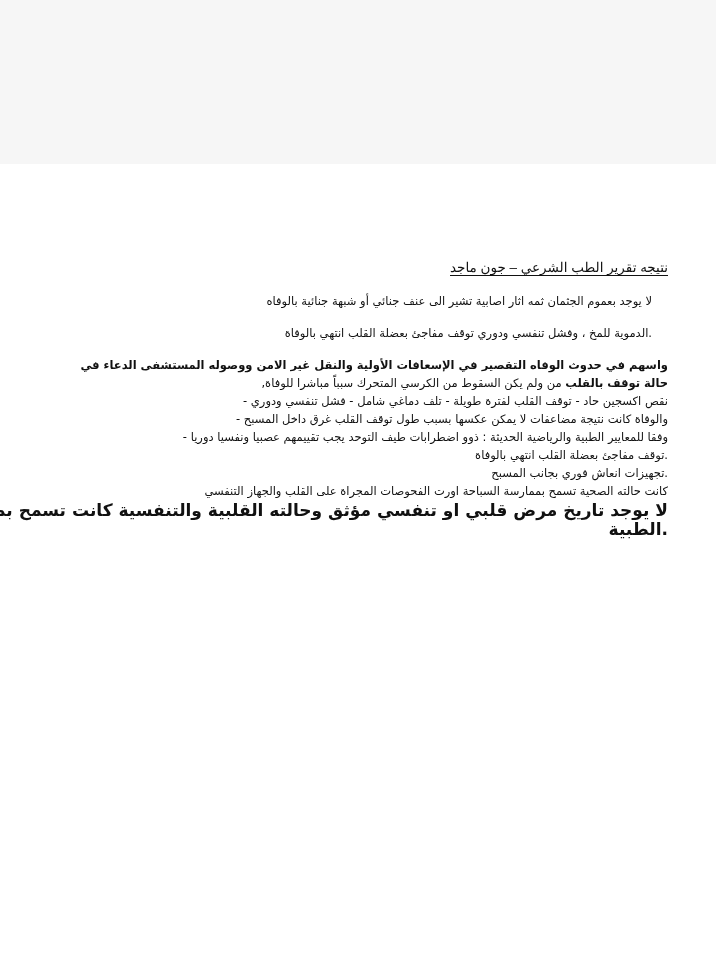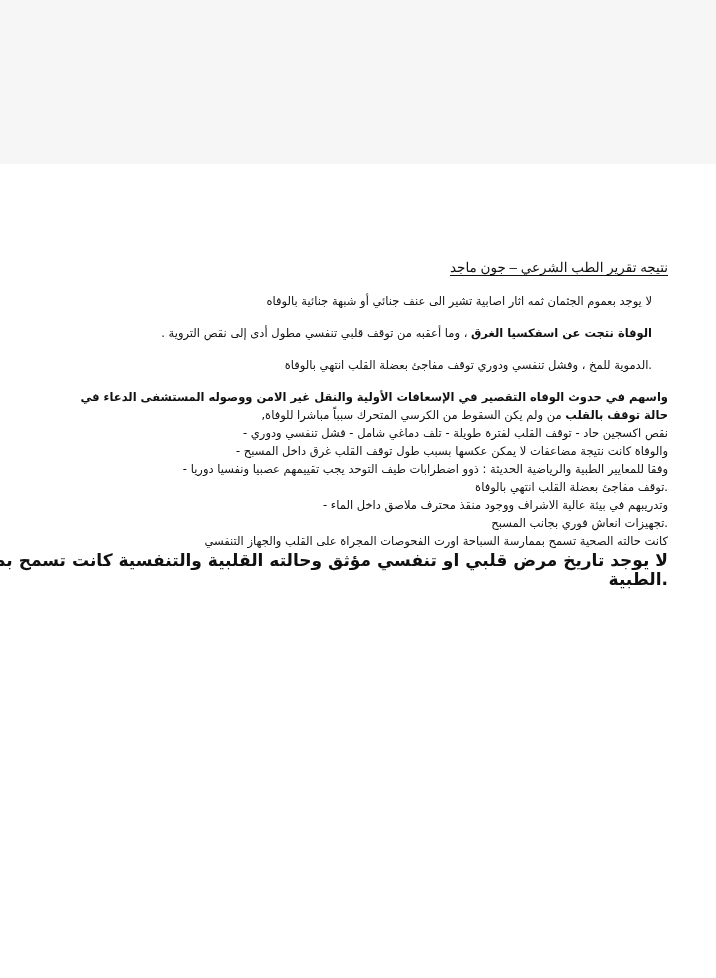--- a/index.html
+++ b/index.html
@@ -51,34 +51,30 @@
 </head>
 <body>
 
 <div class="top-band"></div>
 
 <div class="doc">
   <div class="title">نتيجه تقرير الطب الشرعي –  جون ماجد</div>
 
   <div class="para">لا يوجد بعموم الجثمان ثمه اثار اصابية تشير الى عنف جنائي أو شبهة جنائية بالوفاه</div>
 
-  <div class="para">
-    <span class="bold">الوفاة نتجت عن اسفكسيا الغرق</span><span> ، وما أعقبه من توقف قلبي تنفسي مطول أدى إلى نقص التروية .</span>
-  </div>
 
   <div class="para">.الدموية للمخ ، وفشل تنفسي ودوري توقف مفاجئ بعضلة القلب انتهي بالوفاة</div>
 
   <div class="block">
     <span class="line bold">واسهم في حدوث الوفاه التقصير في الإسعافات الأولية والنقل غير الامن ووصوله المستشفى الدعاء في</span>
     <span class="line"><span class="bold">حالة توقف بالقلب</span><span> من ولم يكن السقوط من الكرسي المتحرك سبباً مباشرا للوفاة,</span></span>
     <span class="line">نقص اكسجين حاد - توقف القلب لفترة طويلة - تلف دماغي شامل - فشل تنفسي ودوري -</span>
     <span class="line">والوفاة كانت نتيجة مضاعفات لا يمكن عكسها بسبب طول توقف القلب غرق داخل المسبح -</span>
     <span class="line">وفقا للمعايير الطبية والرياضية الحديثة : ذوو اضطرابات طيف التوحد يجب تقييمهم عصبيا ونفسيا دوريا -</span>
     <span class="line">.توقف مفاجئ بعضلة القلب انتهي بالوفاة</span>
-    <span class="line">وتدريبهم في بيئة عالية الاشراف ووجود منقذ محترف ملاصق داخل الماء -</span>
     <span class="line">.تجهيزات انعاش فوري بجانب المسبح</span>
     <span class="line">كانت حالته الصحية تسمح بممارسة السباحة اورت الفحوصات المجراة على القلب والجهاز التنفسي</span>
   </div>
 
   <div class="last">
     <span class="line">لا يوجد تاريخ مرض قلبي او تنفسي مؤثق وحالته القلبية والتنفسية كانت تسمح بممارسة السباحة من الناحية</span>
     <span class="line">.الطبية</span>
   </div>
 </div>
 

